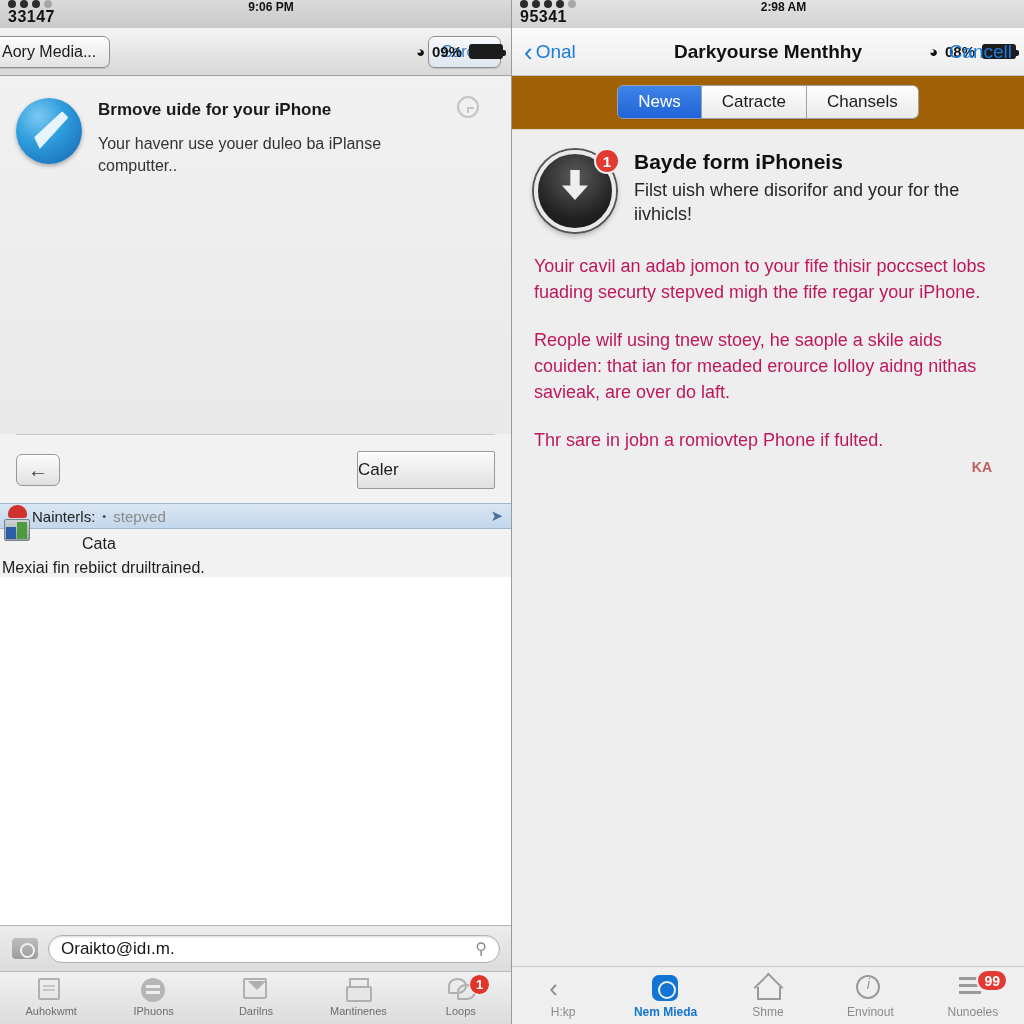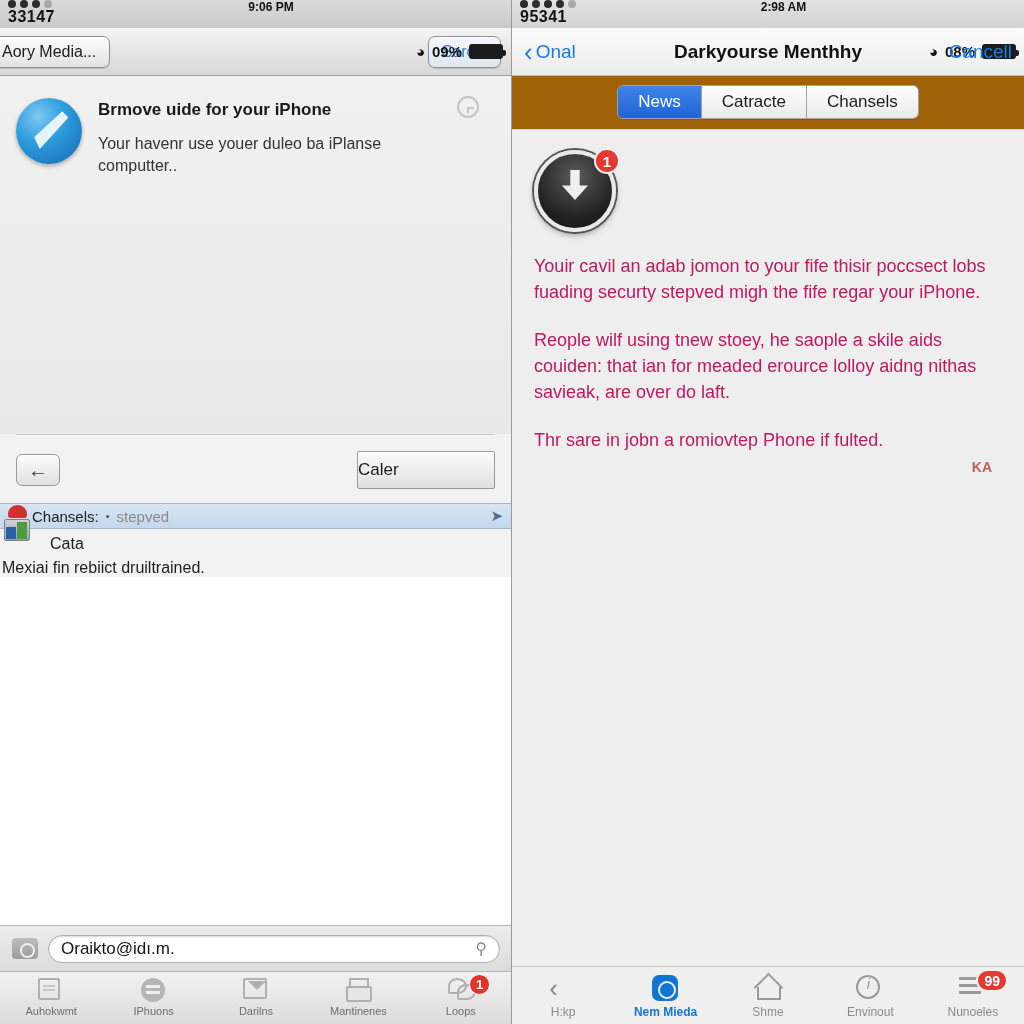--- a/index.html
+++ b/index.html
@@ -149,21 +149,21 @@
   .share-ic { position: absolute; right: 8px; color: #4d6f92; font-size: 15px; }
   .lock-icon {
     position: absolute; left: 2px; top: 1px; width: 30px; height: 38px;
   }
   .lock-body { position: absolute; left: 2px; top: 14px; width: 26px; height: 22px;
     background: linear-gradient(#cfd3d6, #9ba3a9); border: 1px solid #7b8288; border-radius: 2px; }
   .lock-g { position: absolute; left: 15px; top: 17px; width: 10px; height: 17px; background: #4d9b3c; }
   .lock-b { position: absolute; left: 4px; top: 22px; width: 10px; height: 12px; background: #2b5fa8; }
   .lock-hat { position: absolute; left: 6px; top: 0; width: 19px; height: 13px;
     background: #d2322d; border-radius: 9px 9px 3px 3px; }
-  .maint-cata { padding: 6px 0 0 50px; font-size: 16px; color: #1d1d1d; }
+  .maint-cata { padding: 6px 0 0 50px; font-size: 16px; color: #1d1d1d; margin-left: 32px; }
   .maint-note { padding: 6px 0 0 2px; font-size: 16px; color: #1d1d1d; }
   .left-white { background: #fff; height: 352px; }
 
   
   .left-bottom { position: absolute; bottom: 0; left: 0; width: 512px; }
   .search-row {
     height: 46px; background: linear-gradient(#ececec, #dcdcdc);
     border-top: 1px solid #b5b5b5; display: flex; align-items: center; gap: 10px;
     padding: 0 12px;
   }
@@ -325,21 +325,21 @@
       <div class="tb-caler">Caler</div>
     </div>
 
     <div class="maint-row">
       <div class="lock-icon">
         <span class="lock-body"></span>
           <span class="lock-b"></span>
           <span class="lock-g"></span>
           <span class="lock-hat"></span>
       </div>
-      <span>Chansels:</span>
+      <span>Nainterls:</span>
       <span class="sep">•</span>
       <span class="maint-dev">stepved</span>
       <span class="share-ic">➤</span>
     </div>
     <div class="maint-cata">Cata</div>
     <div class="maint-note">Mexiai fin rebiict druiltrained.</div>
 
     <div class="left-white"></div>
 
     <div class="left-bottom">
@@ -422,20 +422,24 @@
         <div class="seg-item">Chansels</div>
       </div>
     </div>
 
     <div class="right-body">
       <div class="r-head">
         <div class="dl-icon">
           <span class="dl-arrow"></span>
           <span class="dl-badge">1</span>
         </div>
+        <div>
+          <div class="r-title">Bayde form iPhoneis</div>
+          <div class="r-para">Filst uish where disorifor and your for the iivhicls!</div>
+        </div>
       </div>
       <div class="r-block">Youir cavil an adab jomon to your fife thisir poccsect lobs fuading securty stepved migh the fife regar your iPhone.</div>
       <div class="r-block">Reople wilf using tnew stoey, he saople a skile aids couiden: that ian for meaded erource lolloy aidng nithas savieak, are over do laft.</div>
       <div class="r-block">Thr sare in jobn a romiovtep Phone if fulted.</div>
       <div class="r-sig">KА</div>
     </div>
 
     <div class="right-bottom">
       <div class="tabbar-r">
         <div class="tab-r">

